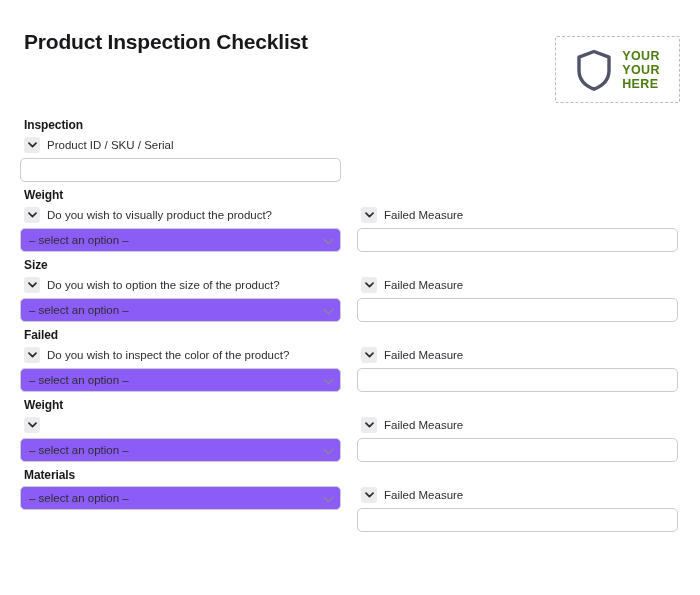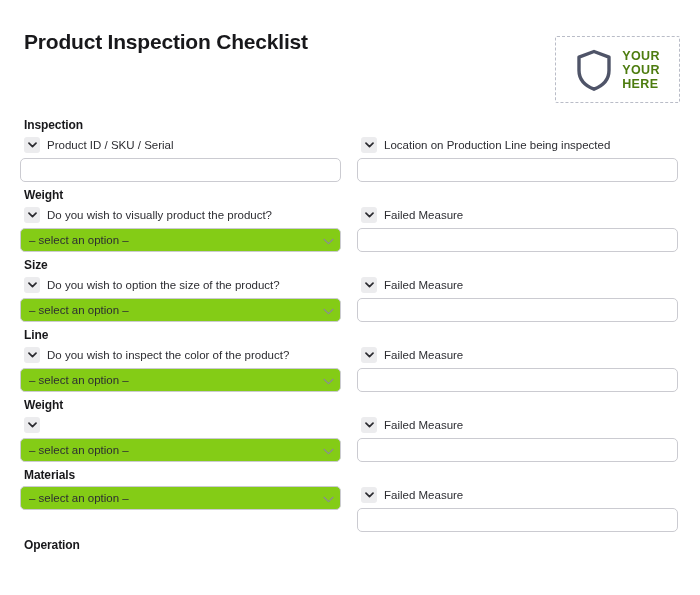--- a/index.html
+++ b/index.html
@@ -127,21 +127,21 @@
     height: 24px;
   }
   .select-box {
     display: flex;
     align-items: center;
     width: 100%;
     height: 24px;
     box-sizing: border-box;
     border: 1px solid #cbcbd1;
     border-radius: 5px;
-    background: #84cc16;
+    background: #8b5cf6;
     font-size: 11.5px;
     color: #2d2d32;
     padding: 0 22px 0 8px;
     cursor: pointer;
     user-select: none;
   }
   .select-caret {
     position: absolute;
     right: 7px;
     top: 50%;
@@ -179,31 +179,20 @@
             <div class="field-label">
               <span class="chev-badge">
                 <svg width="9" height="6" viewBox="0 0 9 6">
                   <path d="M1 1.2 L4.5 4.6 L8 1.2" fill="none" stroke="#2b2b30" stroke-width="1.7" stroke-linecap="round" stroke-linejoin="round"></path>
                 </svg>
               </span>
               <span class="label-text">Product ID / SKU / Serial</span>
             </div>
             <input type="text" class="text-input" value="" style="">
           </div>
-          <div class="field">
-            <div class="field-label">
-              <span class="chev-badge">
-                <svg width="9" height="6" viewBox="0 0 9 6">
-                  <path d="M1 1.2 L4.5 4.6 L8 1.2" fill="none" stroke="#2b2b30" stroke-width="1.7" stroke-linecap="round" stroke-linejoin="round"></path>
-                </svg>
-              </span>
-              <span class="label-text">Location on Production Line being inspected</span>
-            </div>
-            <input type="text" class="text-input" value="" style="">
-          </div>
         </div>
       </div>
       <div class="section">
         <div class="section-heading">Weight</div>
         <div class="row">
           <div class="field">
             <div class="field-label">
               <span class="chev-badge">
                 <svg width="9" height="6" viewBox="0 0 9 6">
                   <path d="M1 1.2 L4.5 4.6 L8 1.2" fill="none" stroke="#2b2b30" stroke-width="1.7" stroke-linecap="round" stroke-linejoin="round"></path>
@@ -257,21 +246,21 @@
                   <path d="M1 1.2 L4.5 4.6 L8 1.2" fill="none" stroke="#2b2b30" stroke-width="1.7" stroke-linecap="round" stroke-linejoin="round"></path>
                 </svg>
               </span>
               <span class="label-text">Failed Measure</span>
             </div>
             <input type="text" class="text-input" value="" style="">
           </div>
         </div>
       </div>
       <div class="section">
-        <div class="section-heading">Line</div>
+        <div class="section-heading">Failed</div>
         <div class="row">
           <div class="field">
             <div class="field-label">
               <span class="chev-badge">
                 <svg width="9" height="6" viewBox="0 0 9 6">
                   <path d="M1 1.2 L4.5 4.6 L8 1.2" fill="none" stroke="#2b2b30" stroke-width="1.7" stroke-linecap="round" stroke-linejoin="round"></path>
                 </svg>
               </span>
               <span class="label-text">Do you wish to inspect the color of the product?</span>
             </div>
@@ -343,18 +332,15 @@
                 <svg width="9" height="6" viewBox="0 0 9 6">
                   <path d="M1 1.2 L4.5 4.6 L8 1.2" fill="none" stroke="#2b2b30" stroke-width="1.7" stroke-linecap="round" stroke-linejoin="round"></path>
                 </svg>
               </span>
               <span class="label-text">Failed Measure</span>
             </div>
             <input type="text" class="text-input" value="" style="">
           </div>
         </div>
       </div>
-      <div class="section">
-        <div class="section-heading">Operation</div>
-      </div>
     </div>
 
 </div>
 
 </body></html>

